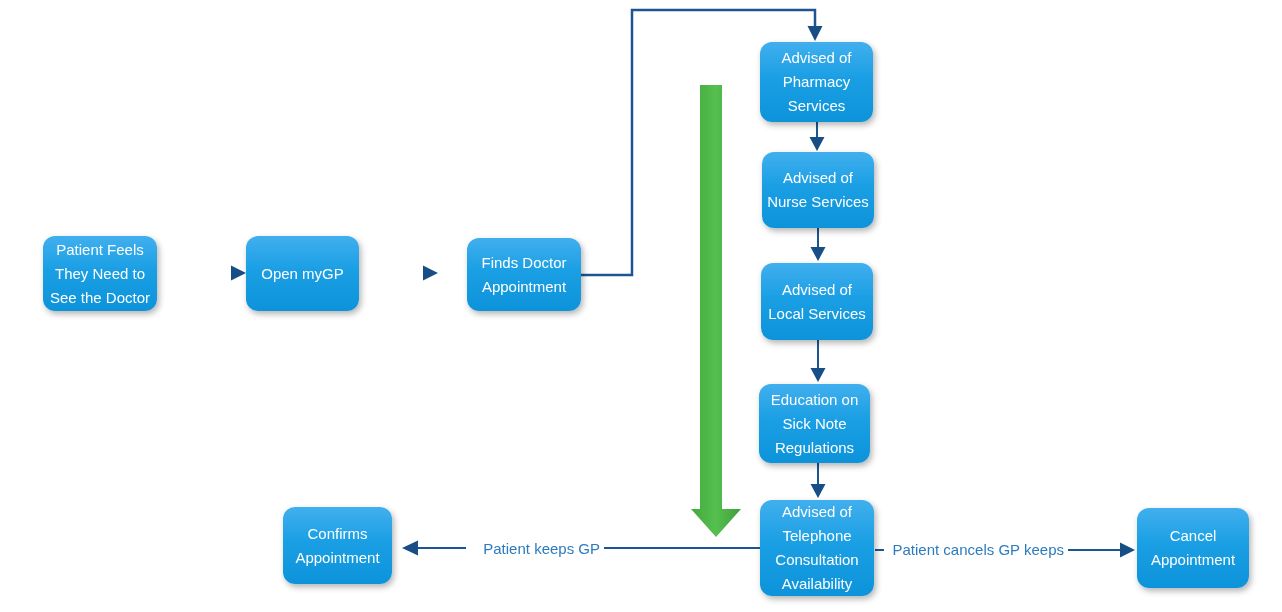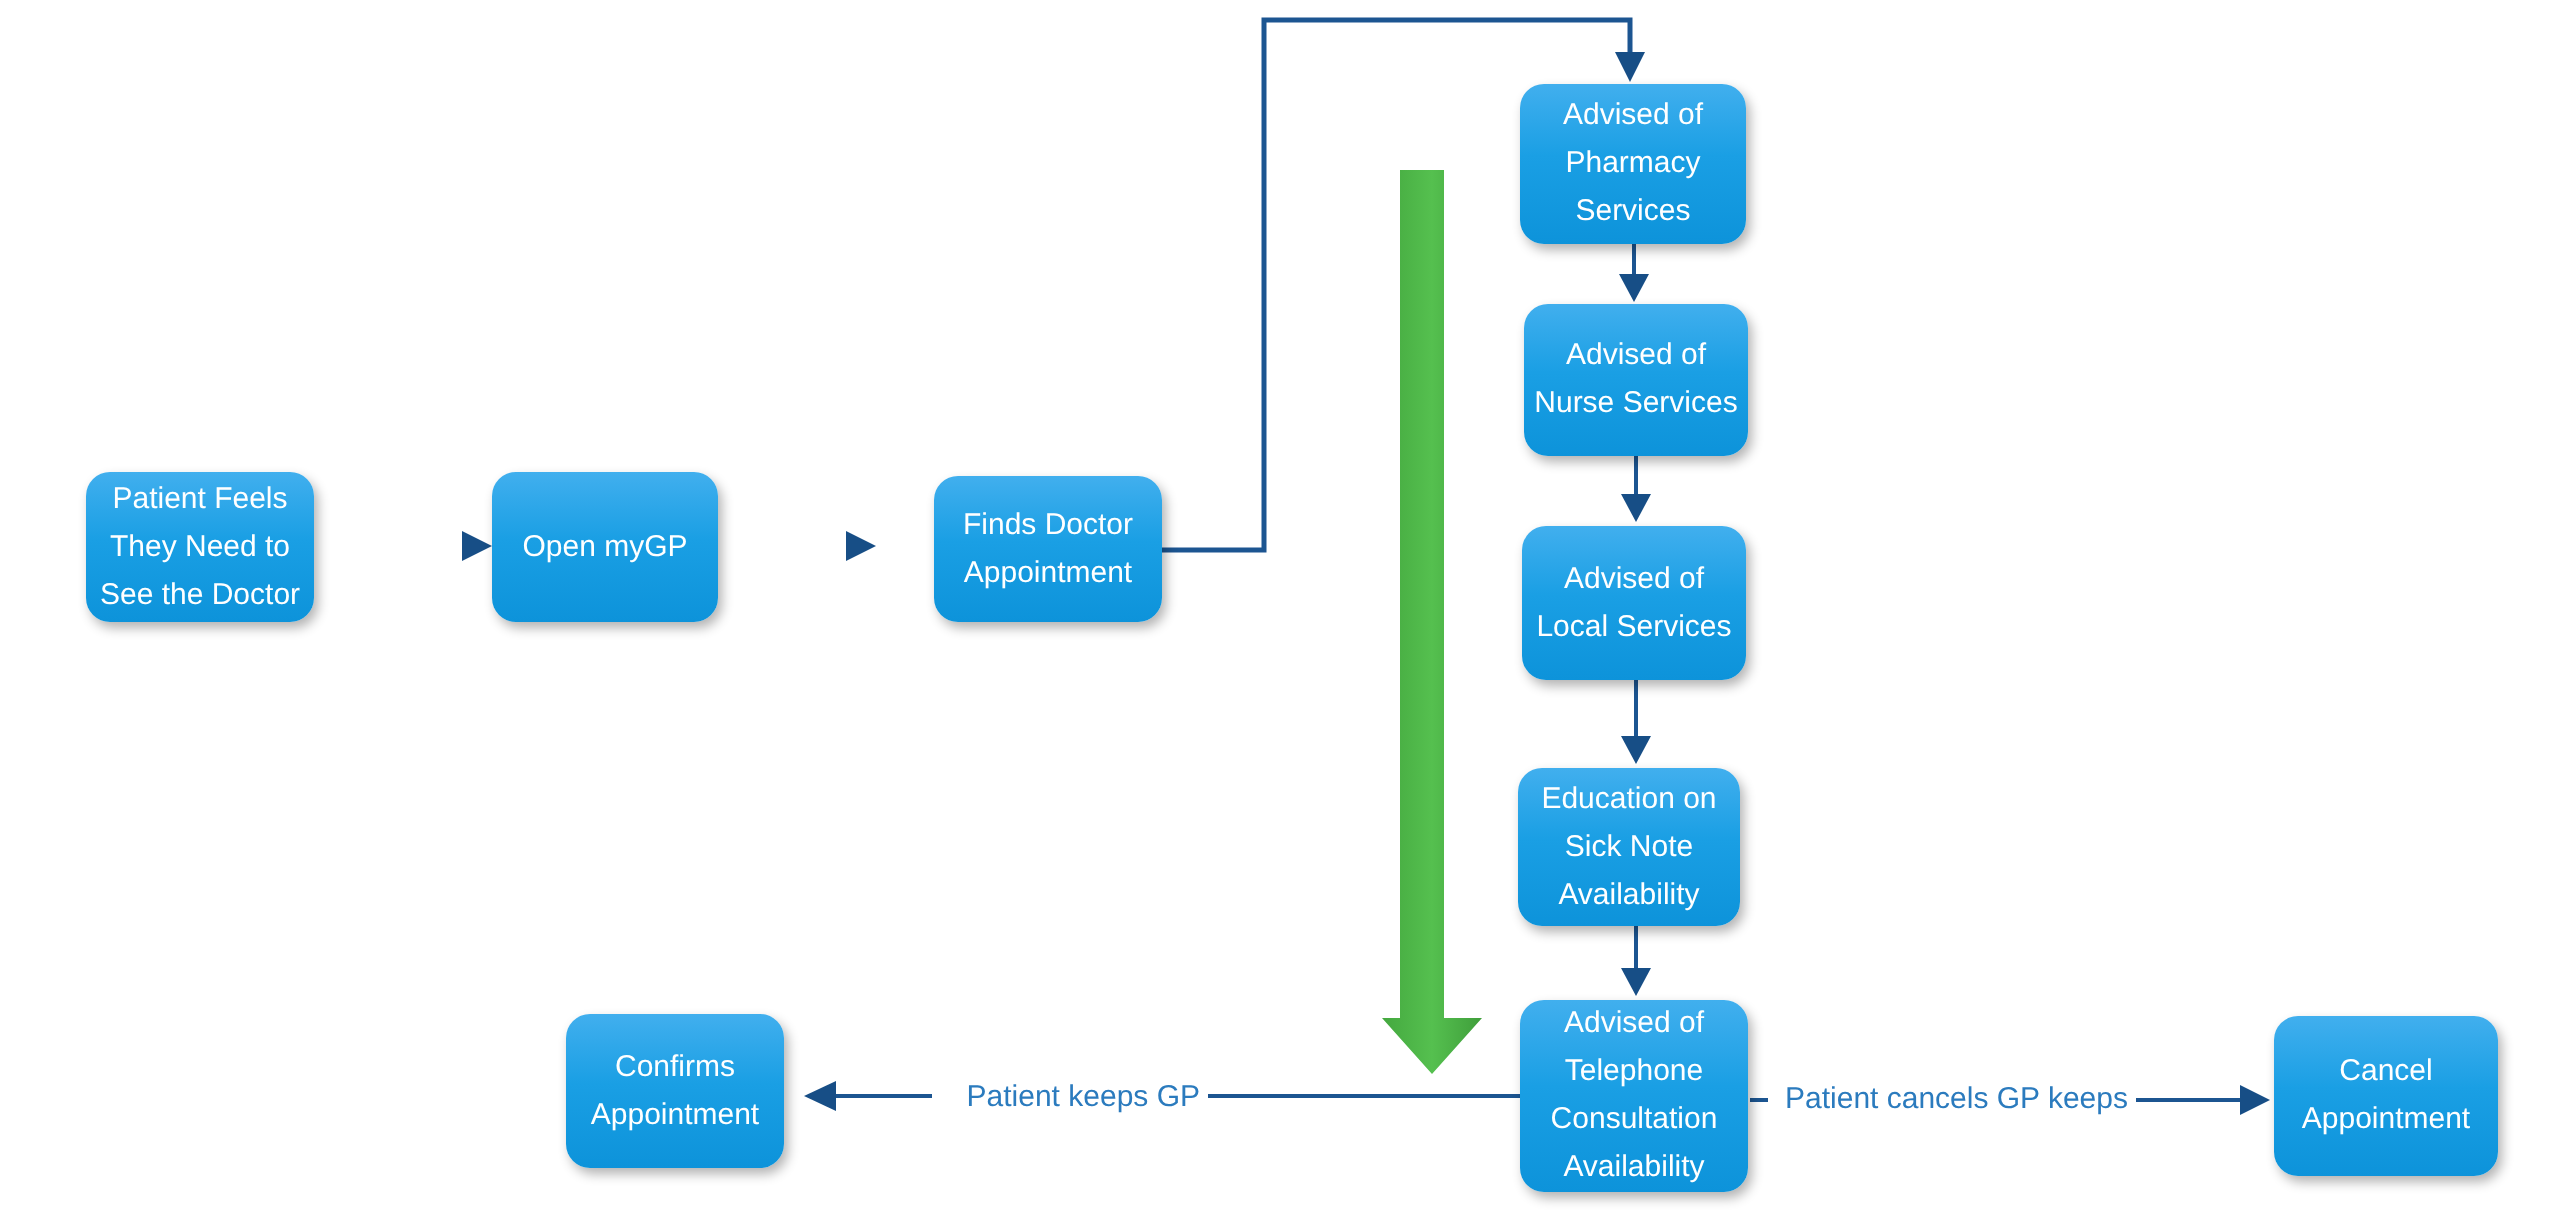--- a/index.html
+++ b/index.html
@@ -138,21 +138,21 @@
   </div>
 
   <div class="node" id="n-local">
     <span class="node-label">Advised of
 Local Services</span>
   </div>
 
   <div class="node" id="n-sicknote">
     <span class="node-label">Education on
 Sick Note
-Availability</span>
+Regulations</span>
   </div>
 
   <div class="node" id="n-telephone">
     <span class="node-label">Advised of
 Telephone
 Consultation
 Availability</span>
   </div>
 
   <div class="node" id="n-confirms">

